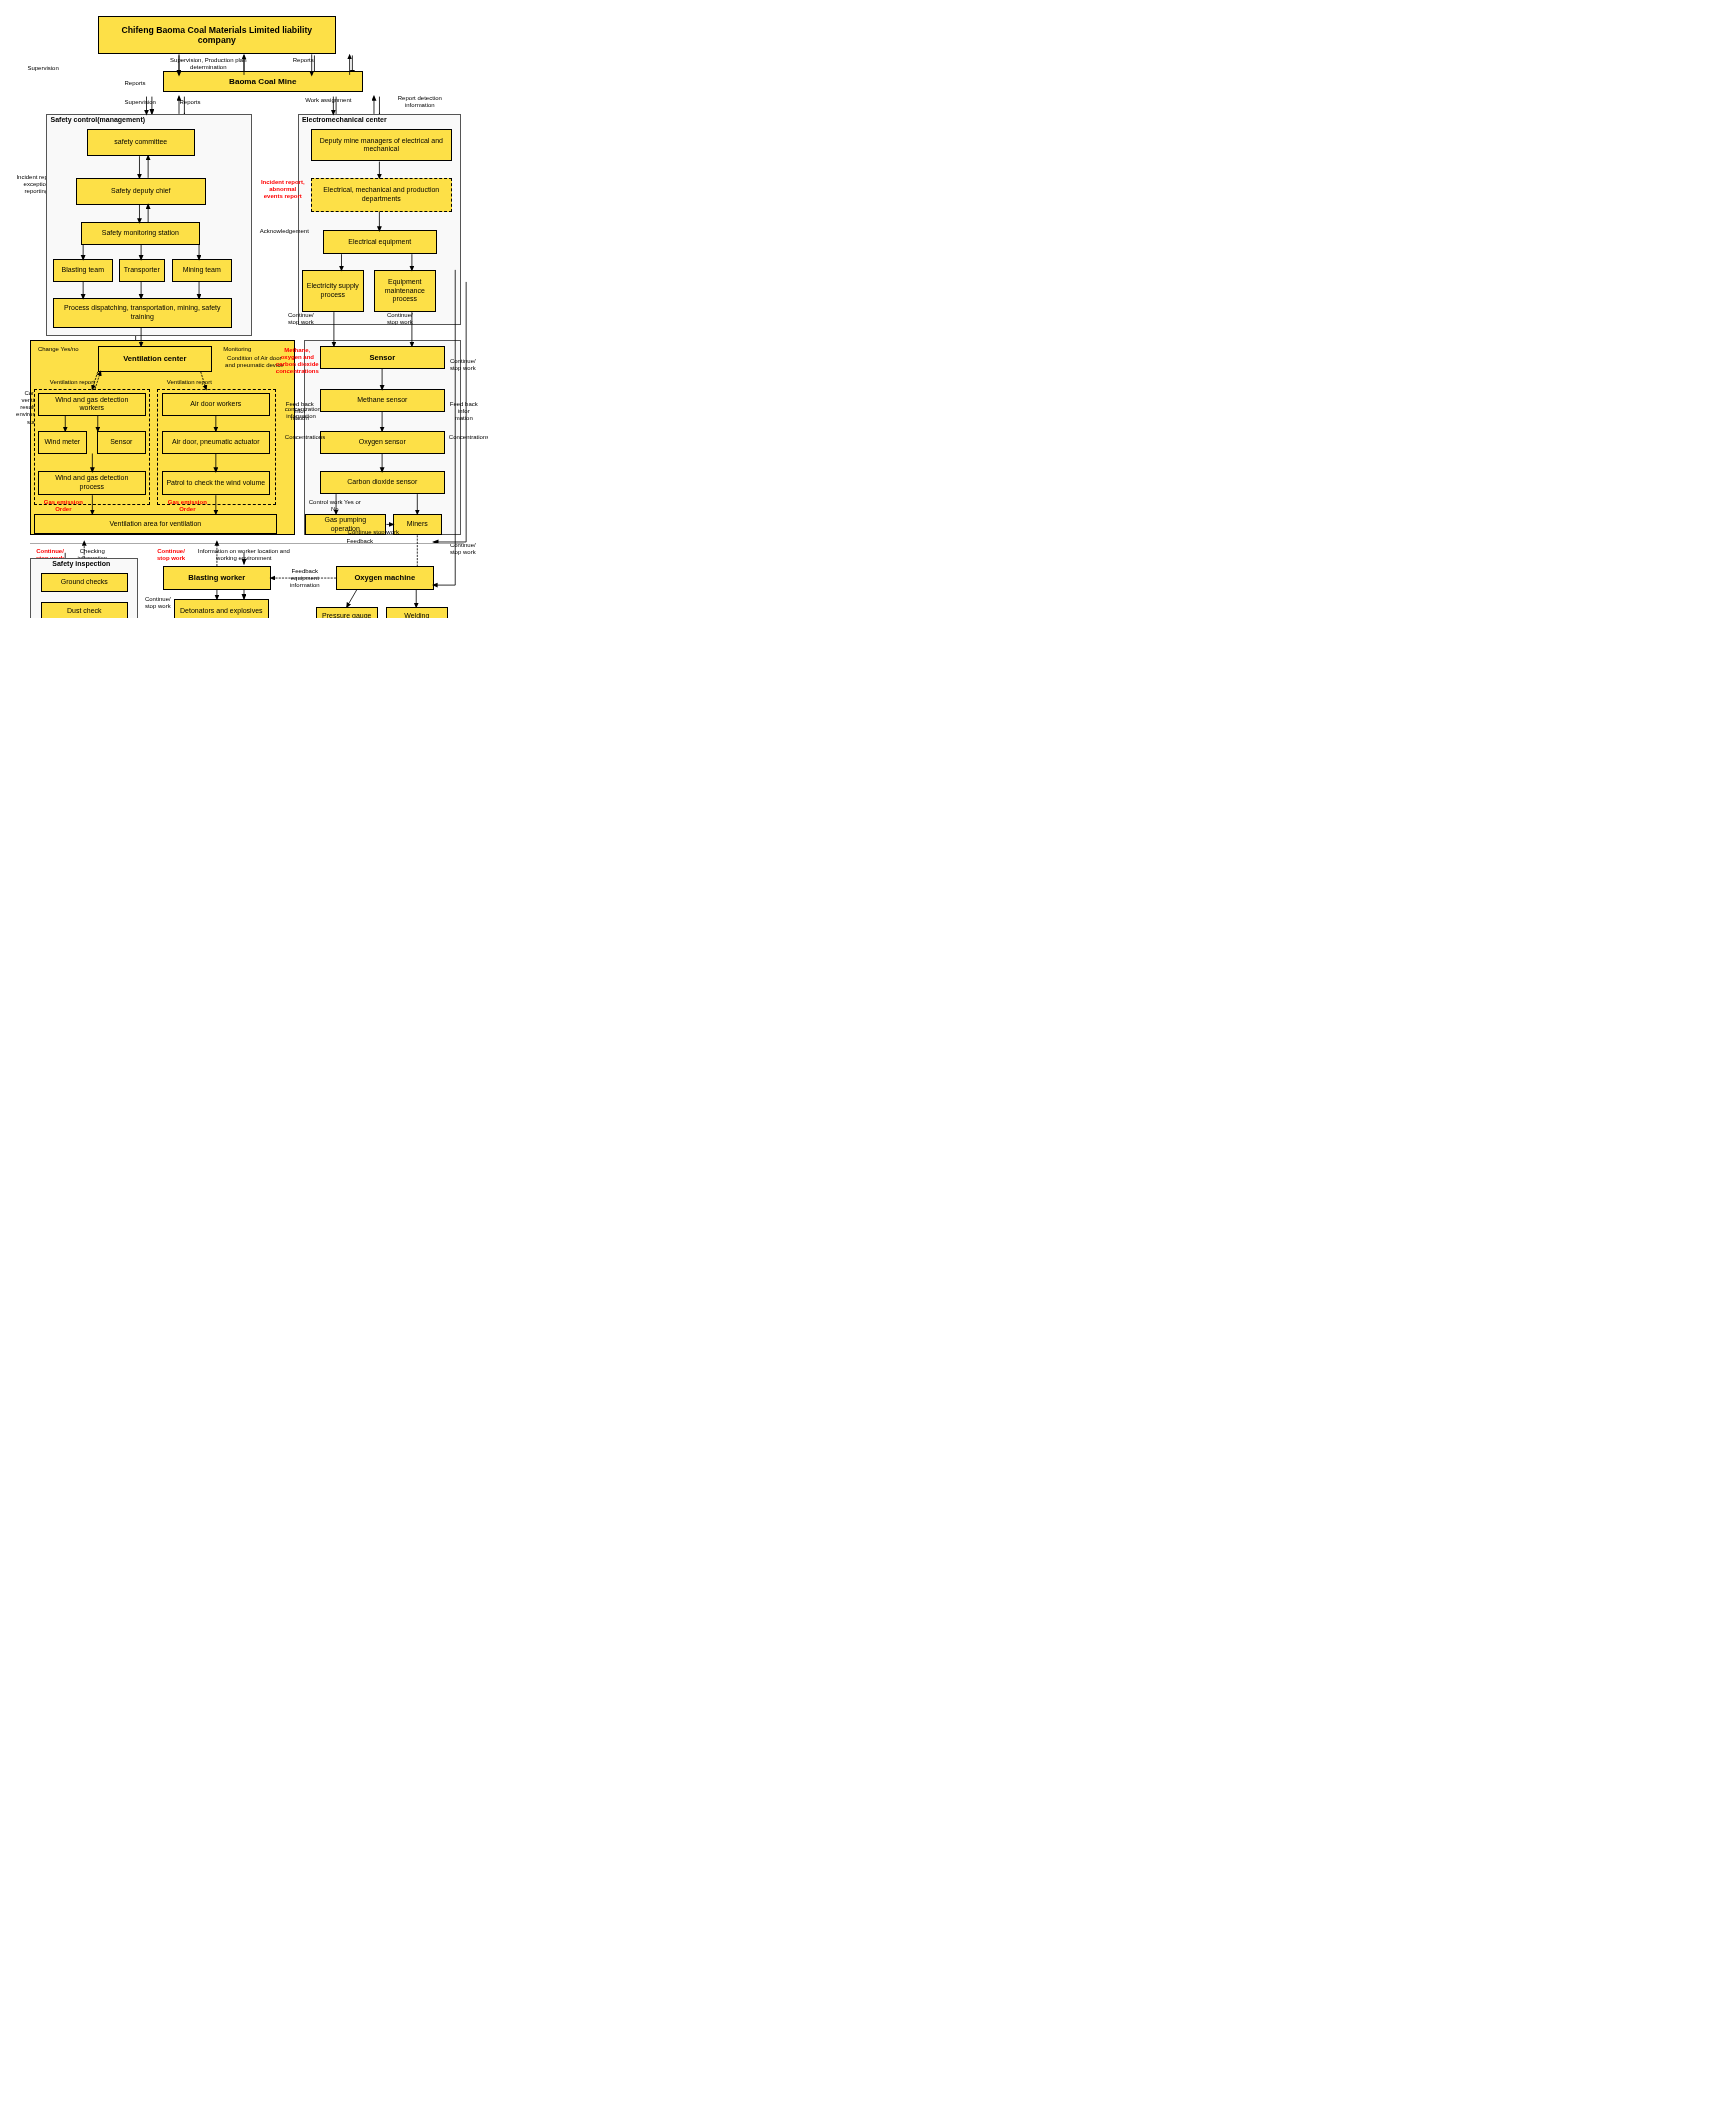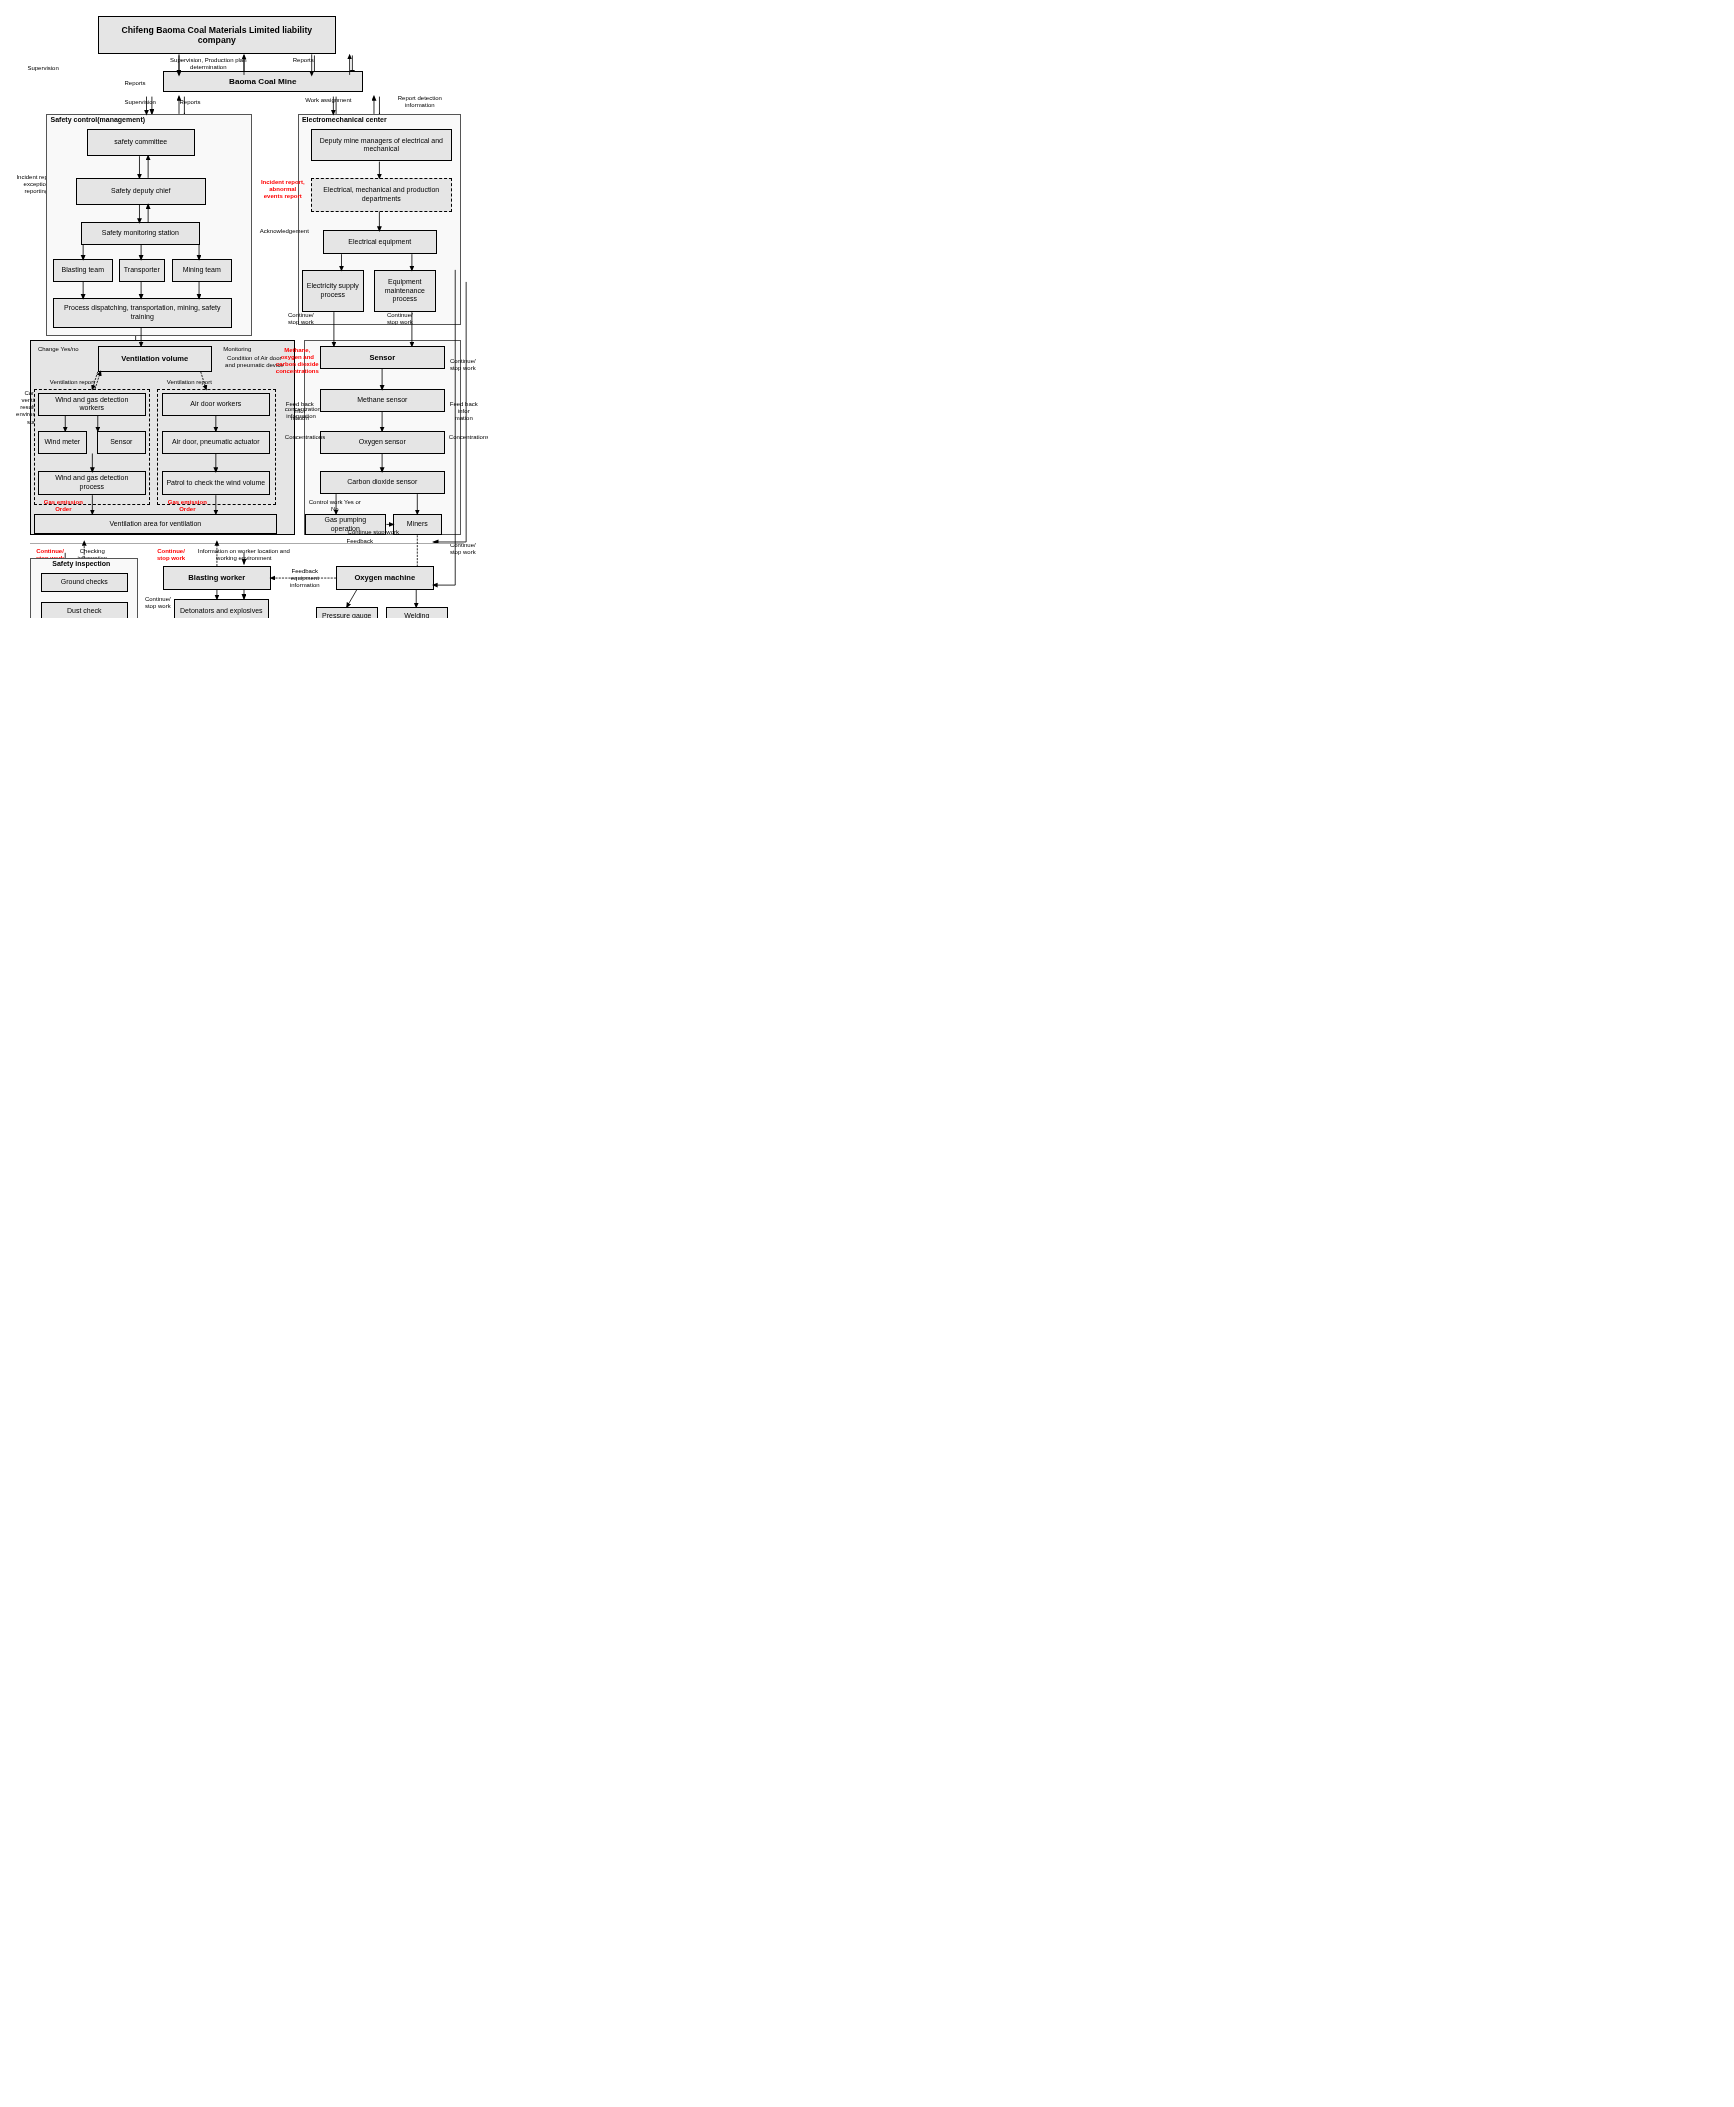--- a/index.html
+++ b/index.html
@@ -12,21 +12,21 @@
       width: 488px;
     }
     .diagram {
       position: relative;
       width: 466px;
       min-height: 596px;
     }
     .box {
       position: absolute;
       border: 1.1px solid #000;
-      background: #e5e5e5;
+      background: #fde047;
       text-align: center;
       display: flex;
       align-items: center;
       justify-content: center;
       padding: 2.2px 3.3px;
       line-height: 1.2;
     }
     .box.dashed {
       border-style: dashed;
     }
@@ -236,21 +236,21 @@
   </div>
 
   <div class="label" style="left:249px;top:217px;width:49px;">
     <span>Acknowledgement</span>
   </div>
 
   <div class="box" style="left:19px;top:329px;width:265px;height:195px;">
   </div>
 
   <div class="box" style="left:87px;top:335px;width:114px;height:26px;font-size:7.6px;font-weight:bold;">
-    <span>Ventilation volume</span>
+    <span>Ventilation center</span>
   </div>
 
   <div class="label" style="left:23px;top:335px;width:49px;">
     <span>Change Yes/no</span>
   </div>
 
   <div class="label" style="left:206px;top:335px;width:41px;">
     <span>Monitoring</span>
   </div>
 

